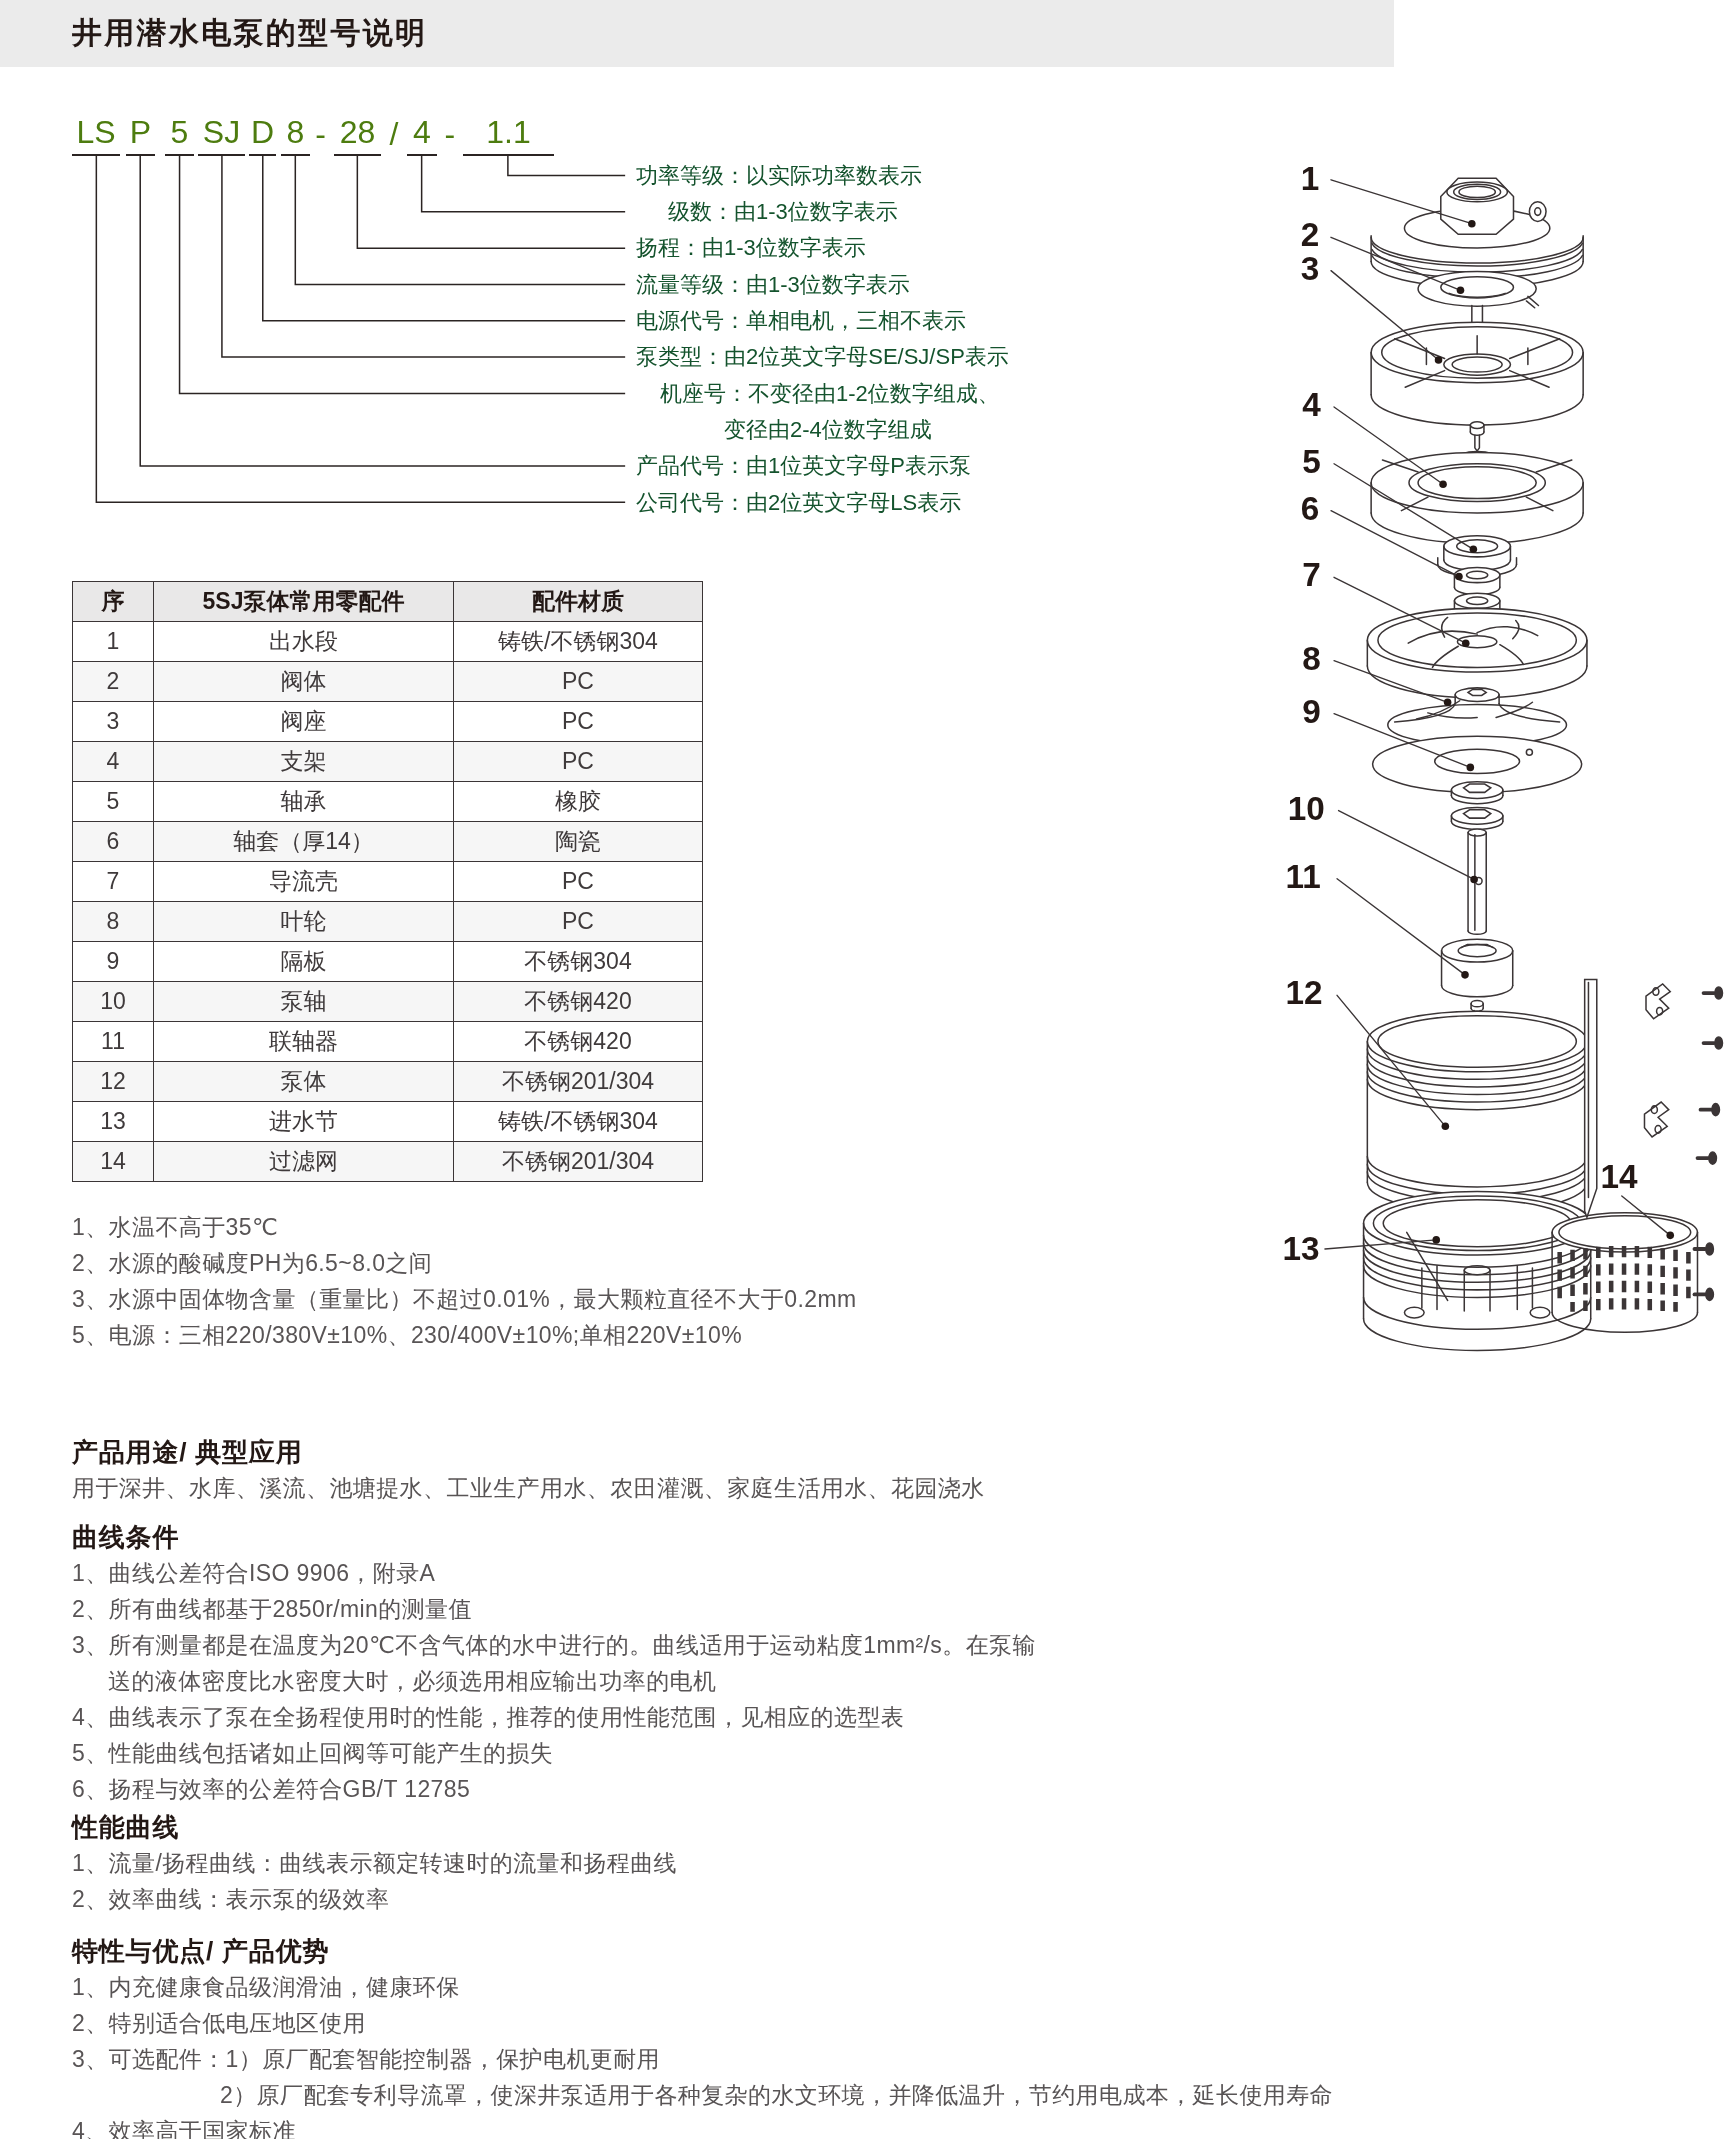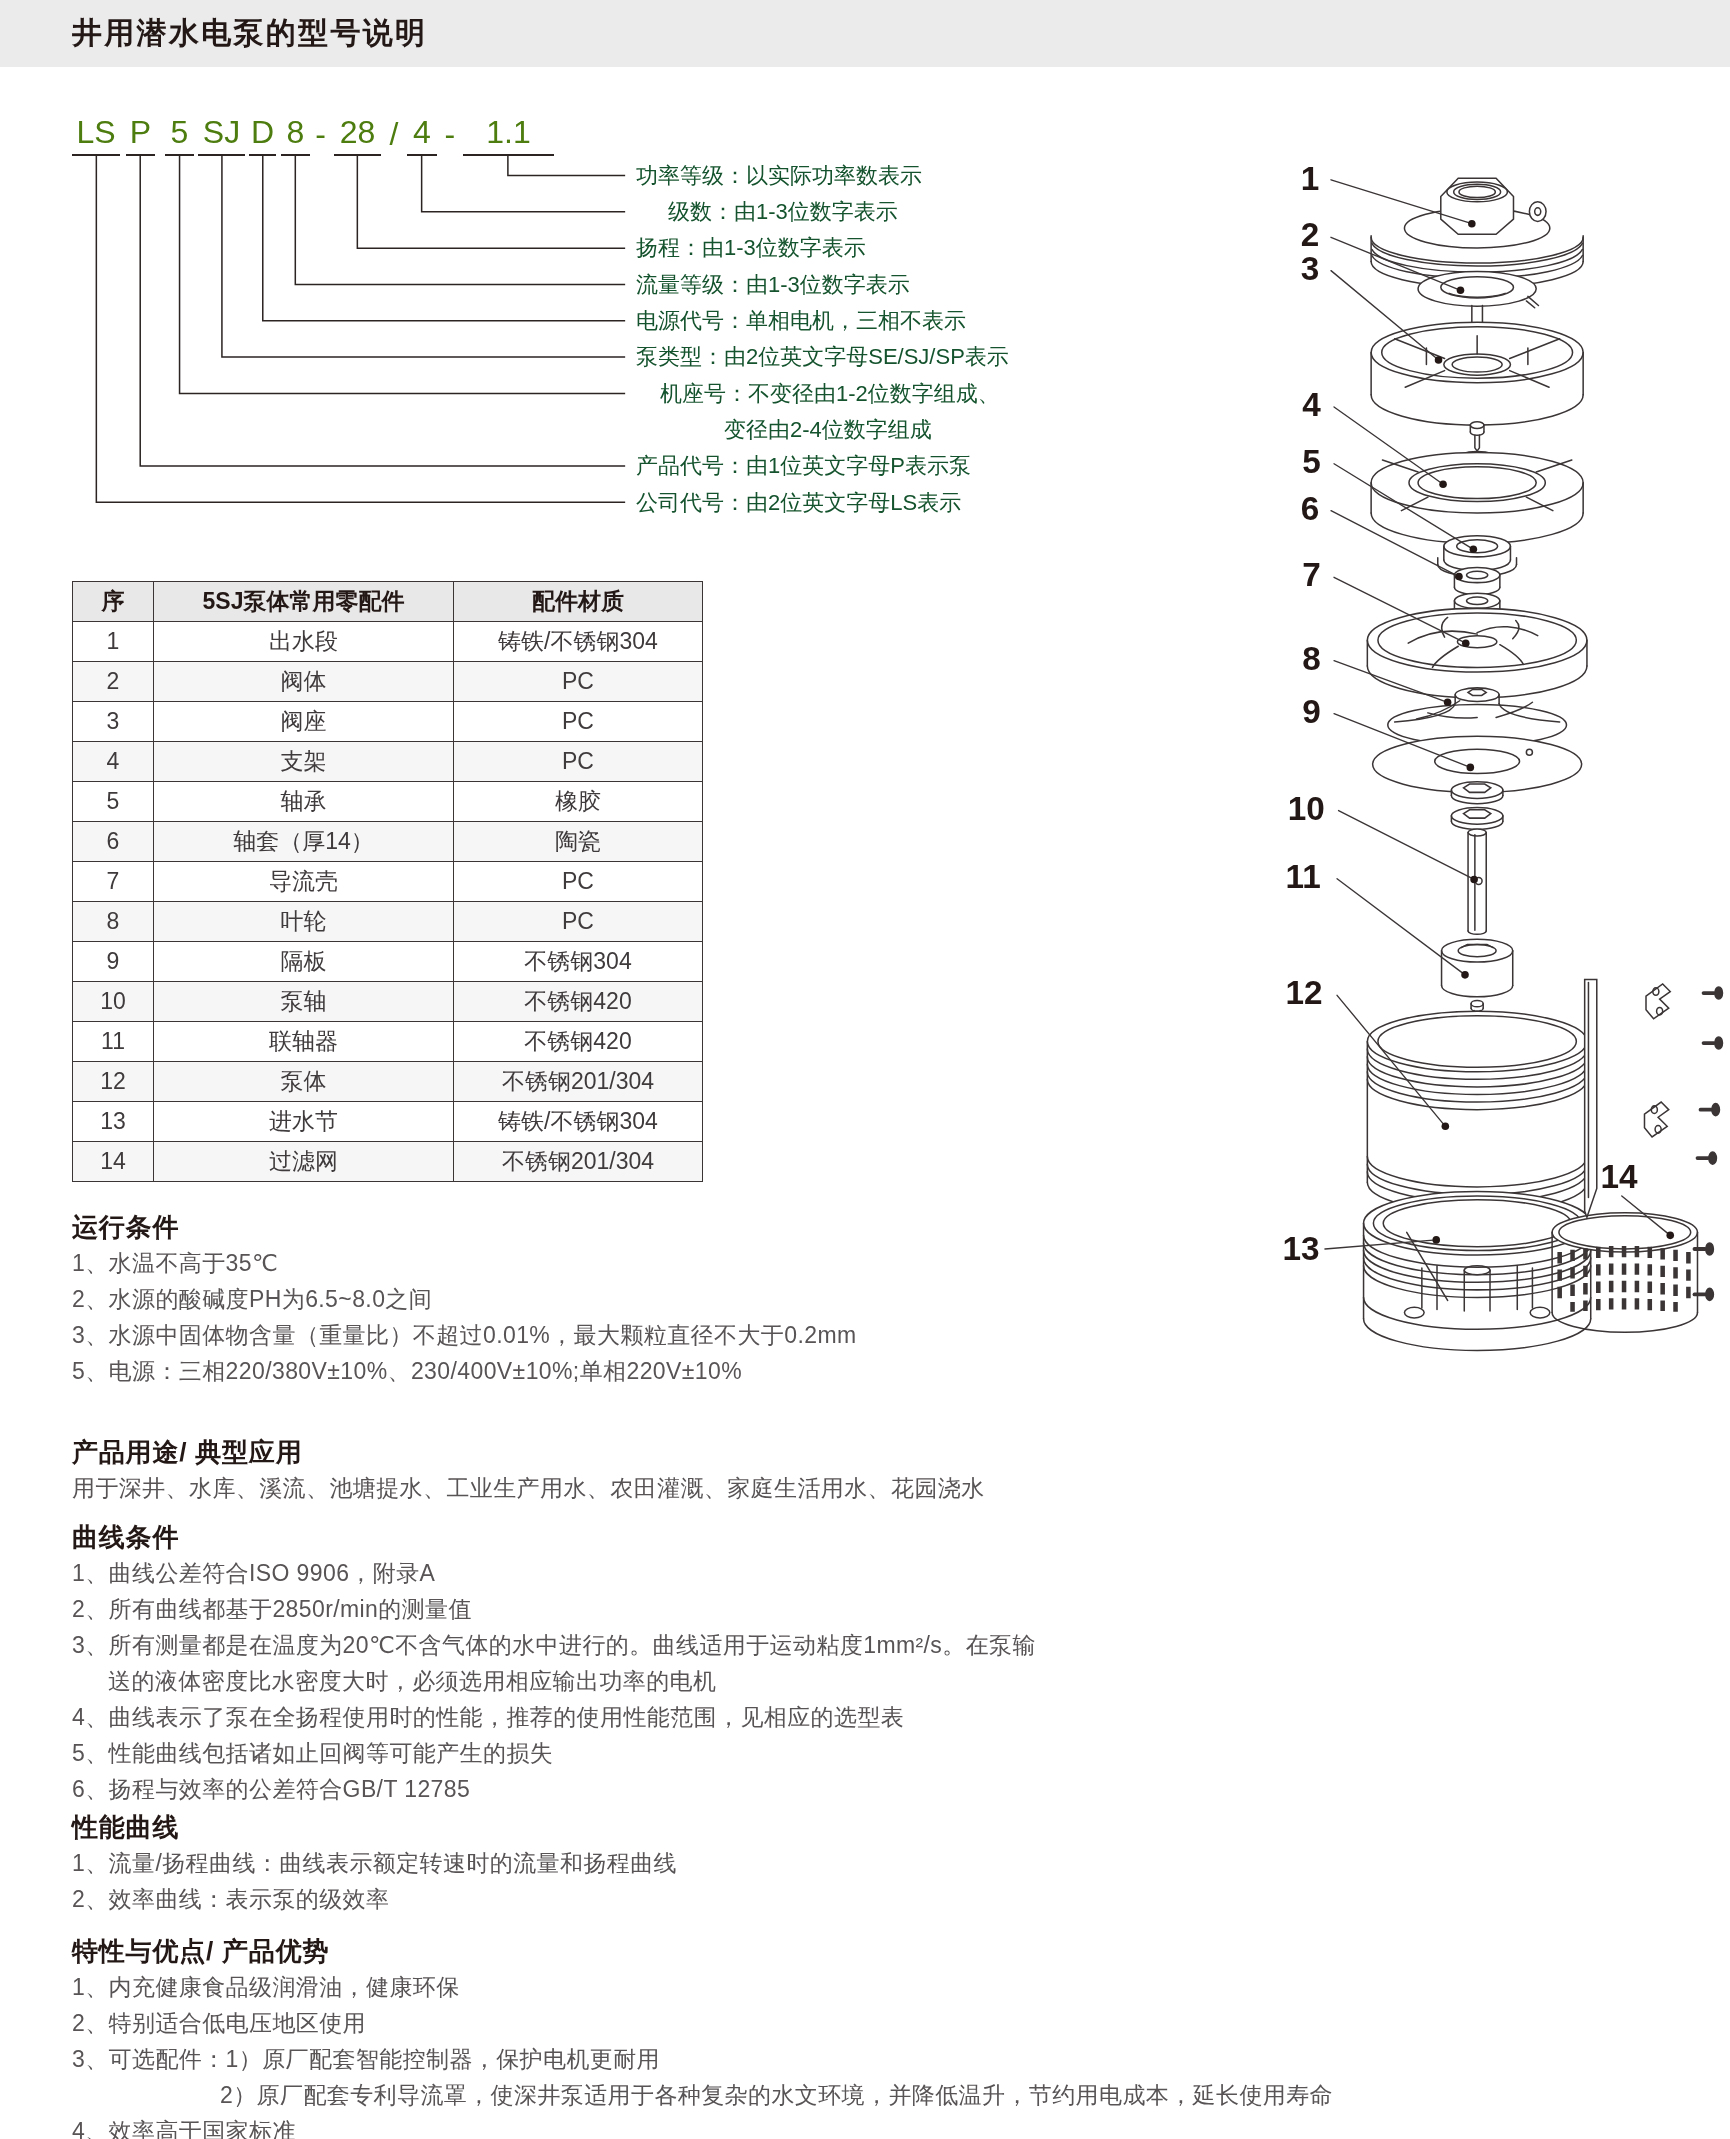--- a/index.html
+++ b/index.html
@@ -1,20 +1,20 @@
 <!DOCTYPE html>
 <html style="font-size:12px"><head>
 <meta charset="utf-8">
 <style>
   html,body{margin:0;padding:0;}
   body{
     width:1730px;height:2140px;background:#ffffff;position:relative;overflow:hidden;
     font-family:"Liberation Sans","DejaVu Sans",sans-serif;color:#231815;
   }
-  .titlebar{position:absolute;left:0;top:0;width:1730px;height:67px;background:#ebebeb;display:flex;align-items:center;}
+  .titlebar{position:absolute;left:0;top:0;width:1394px;height:67px;background:#ebebeb;display:flex;align-items:center;}
   .title{margin-left:72px;font-size:30px;font-weight:700;letter-spacing:2.3px;color:#231815;}
 
   
   .code-seg{position:absolute;top:89px;height:67px;box-sizing:border-box;
     display:flex;align-items:flex-end;justify-content:center;
     font-size:32px;font-weight:400;color:#4d7c0f;padding-bottom:3px;white-space:nowrap;}
   .code-seg.u{border-bottom:2.3px solid #2b2423;}
   #connector-svg{position:absolute;left:0;top:0;}
 
   #callouts div{position:absolute;font-size:22px;line-height:30px;height:30px;color:#14532d;white-space:nowrap;}
@@ -165,21 +165,20 @@
       <tr>
         <td>14</td>
         <td>过滤网</td>
         <td>不锈钢201/304</td>
       </tr>
     </tbody>
 </table>
 
 <div id="sections">
     <div class="sec" style="top: 1209px;">
-      <div class="sec-h">运行条件</div>
       <div class="sec-l">1、水温不高于35℃</div>
       <div class="sec-l">2、水源的酸碱度PH为6.5~8.0之间</div>
       <div class="sec-l">3、水源中固体物含量（重量比）不超过0.01%，最大颗粒直径不大于0.2mm</div>
       <div class="sec-l">5、电源：三相220/380V±10%、230/400V±10%;单相220V±10%</div>
     </div>
     <div class="sec" style="top: 1434px;">
       <div class="sec-h">产品用途/ 典型应用</div>
       <div class="sec-l">用于深井、水库、溪流、池塘提水、工业生产用水、农田灌溉、家庭生活用水、花园浇水</div>
     </div>
     <div class="sec" style="top: 1519px;">

